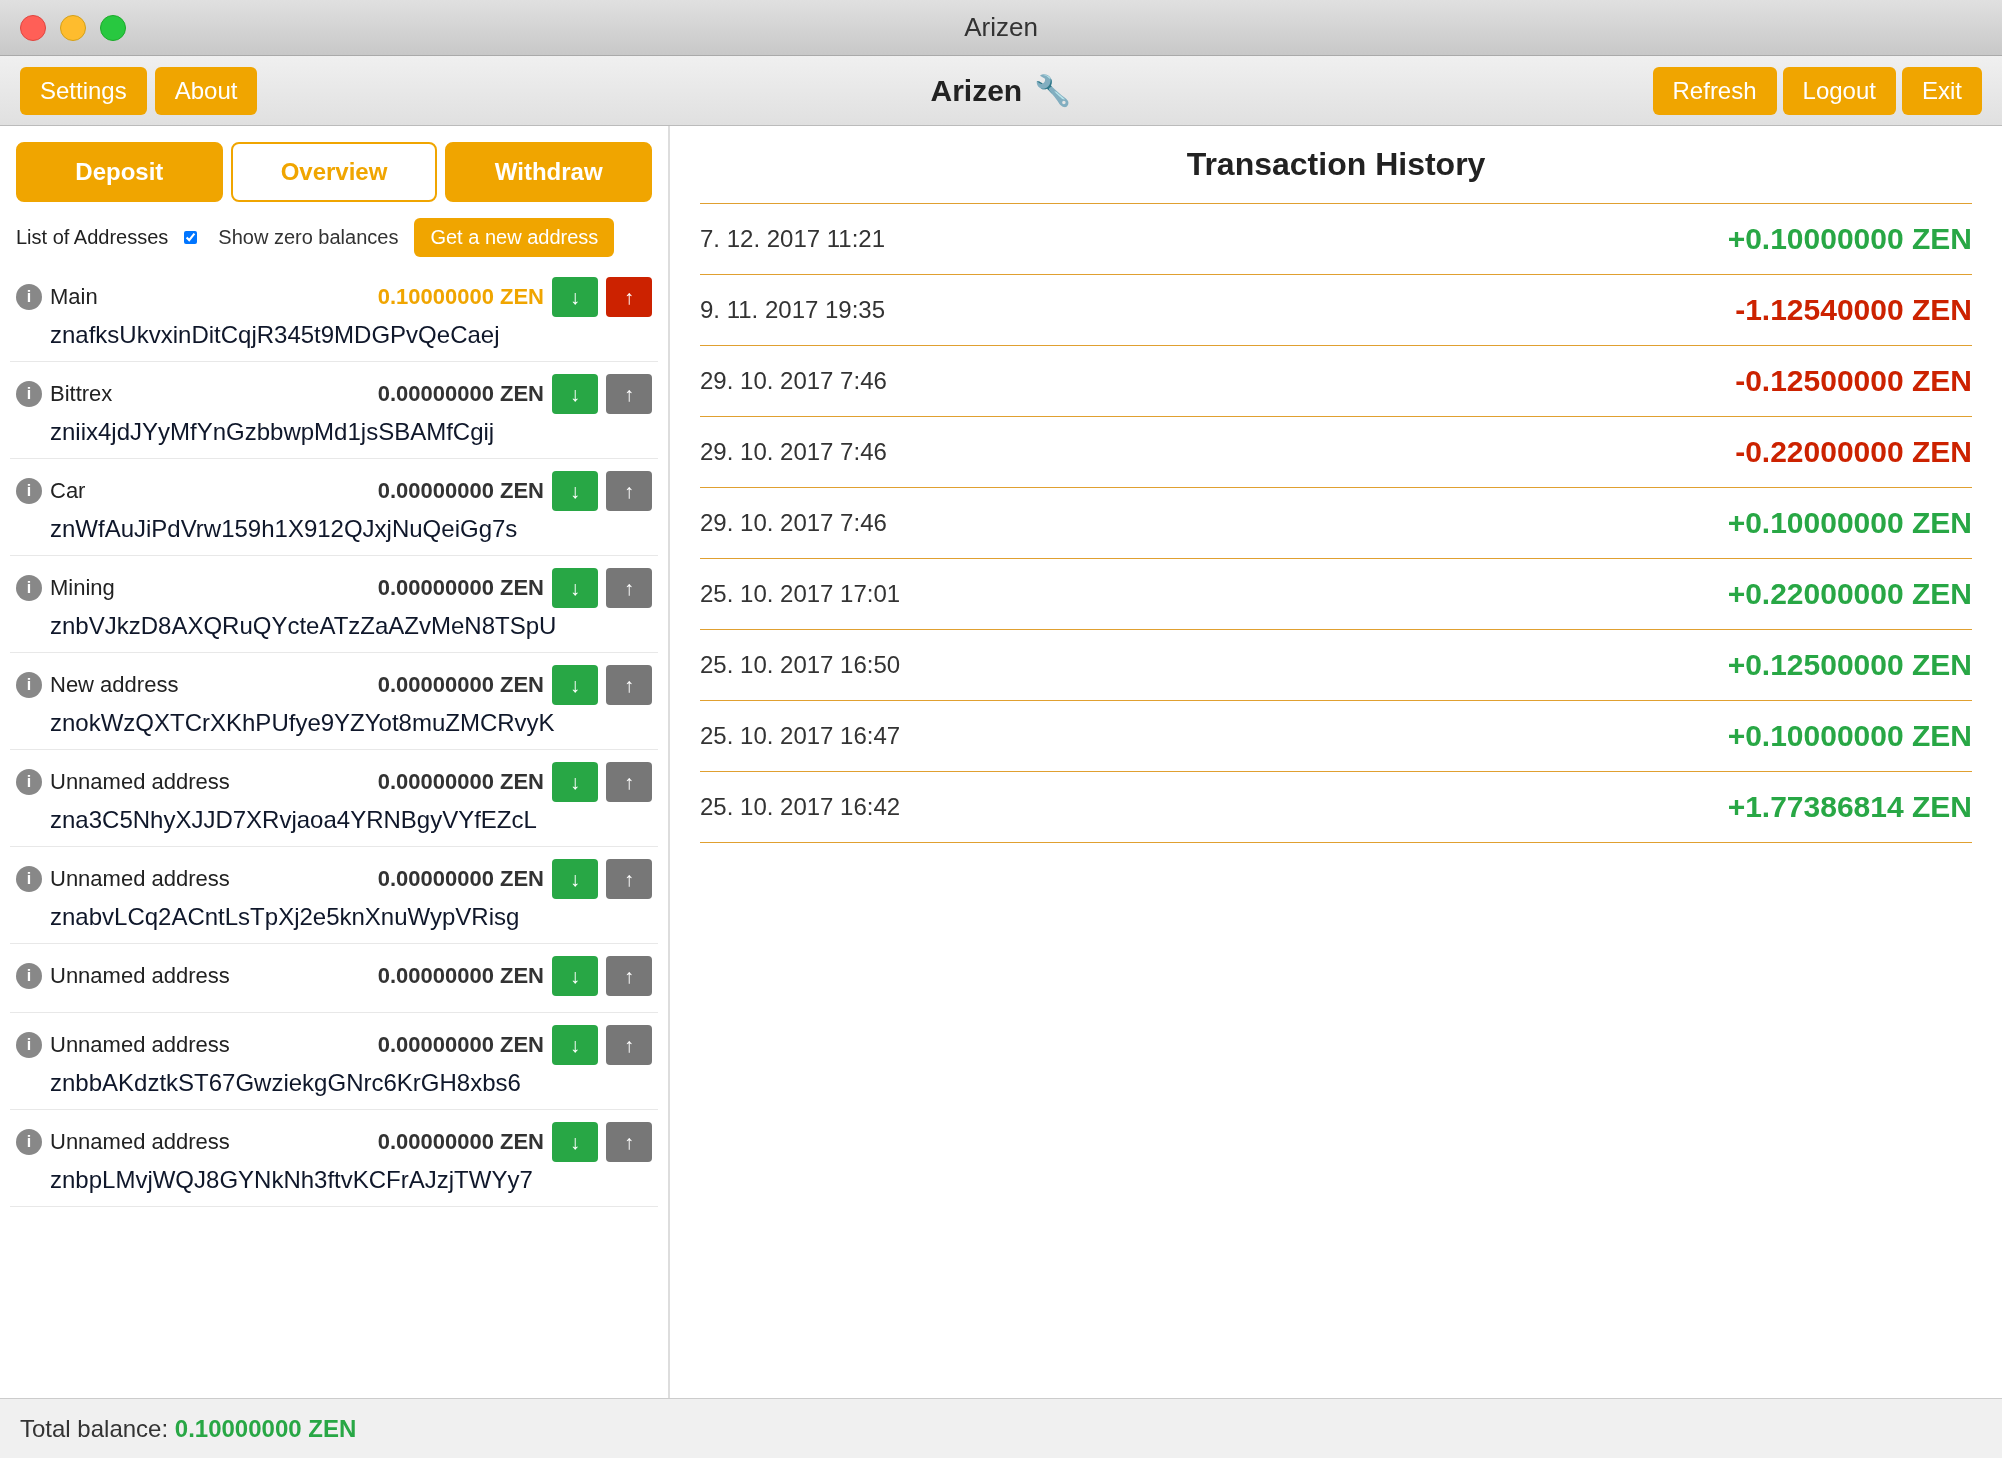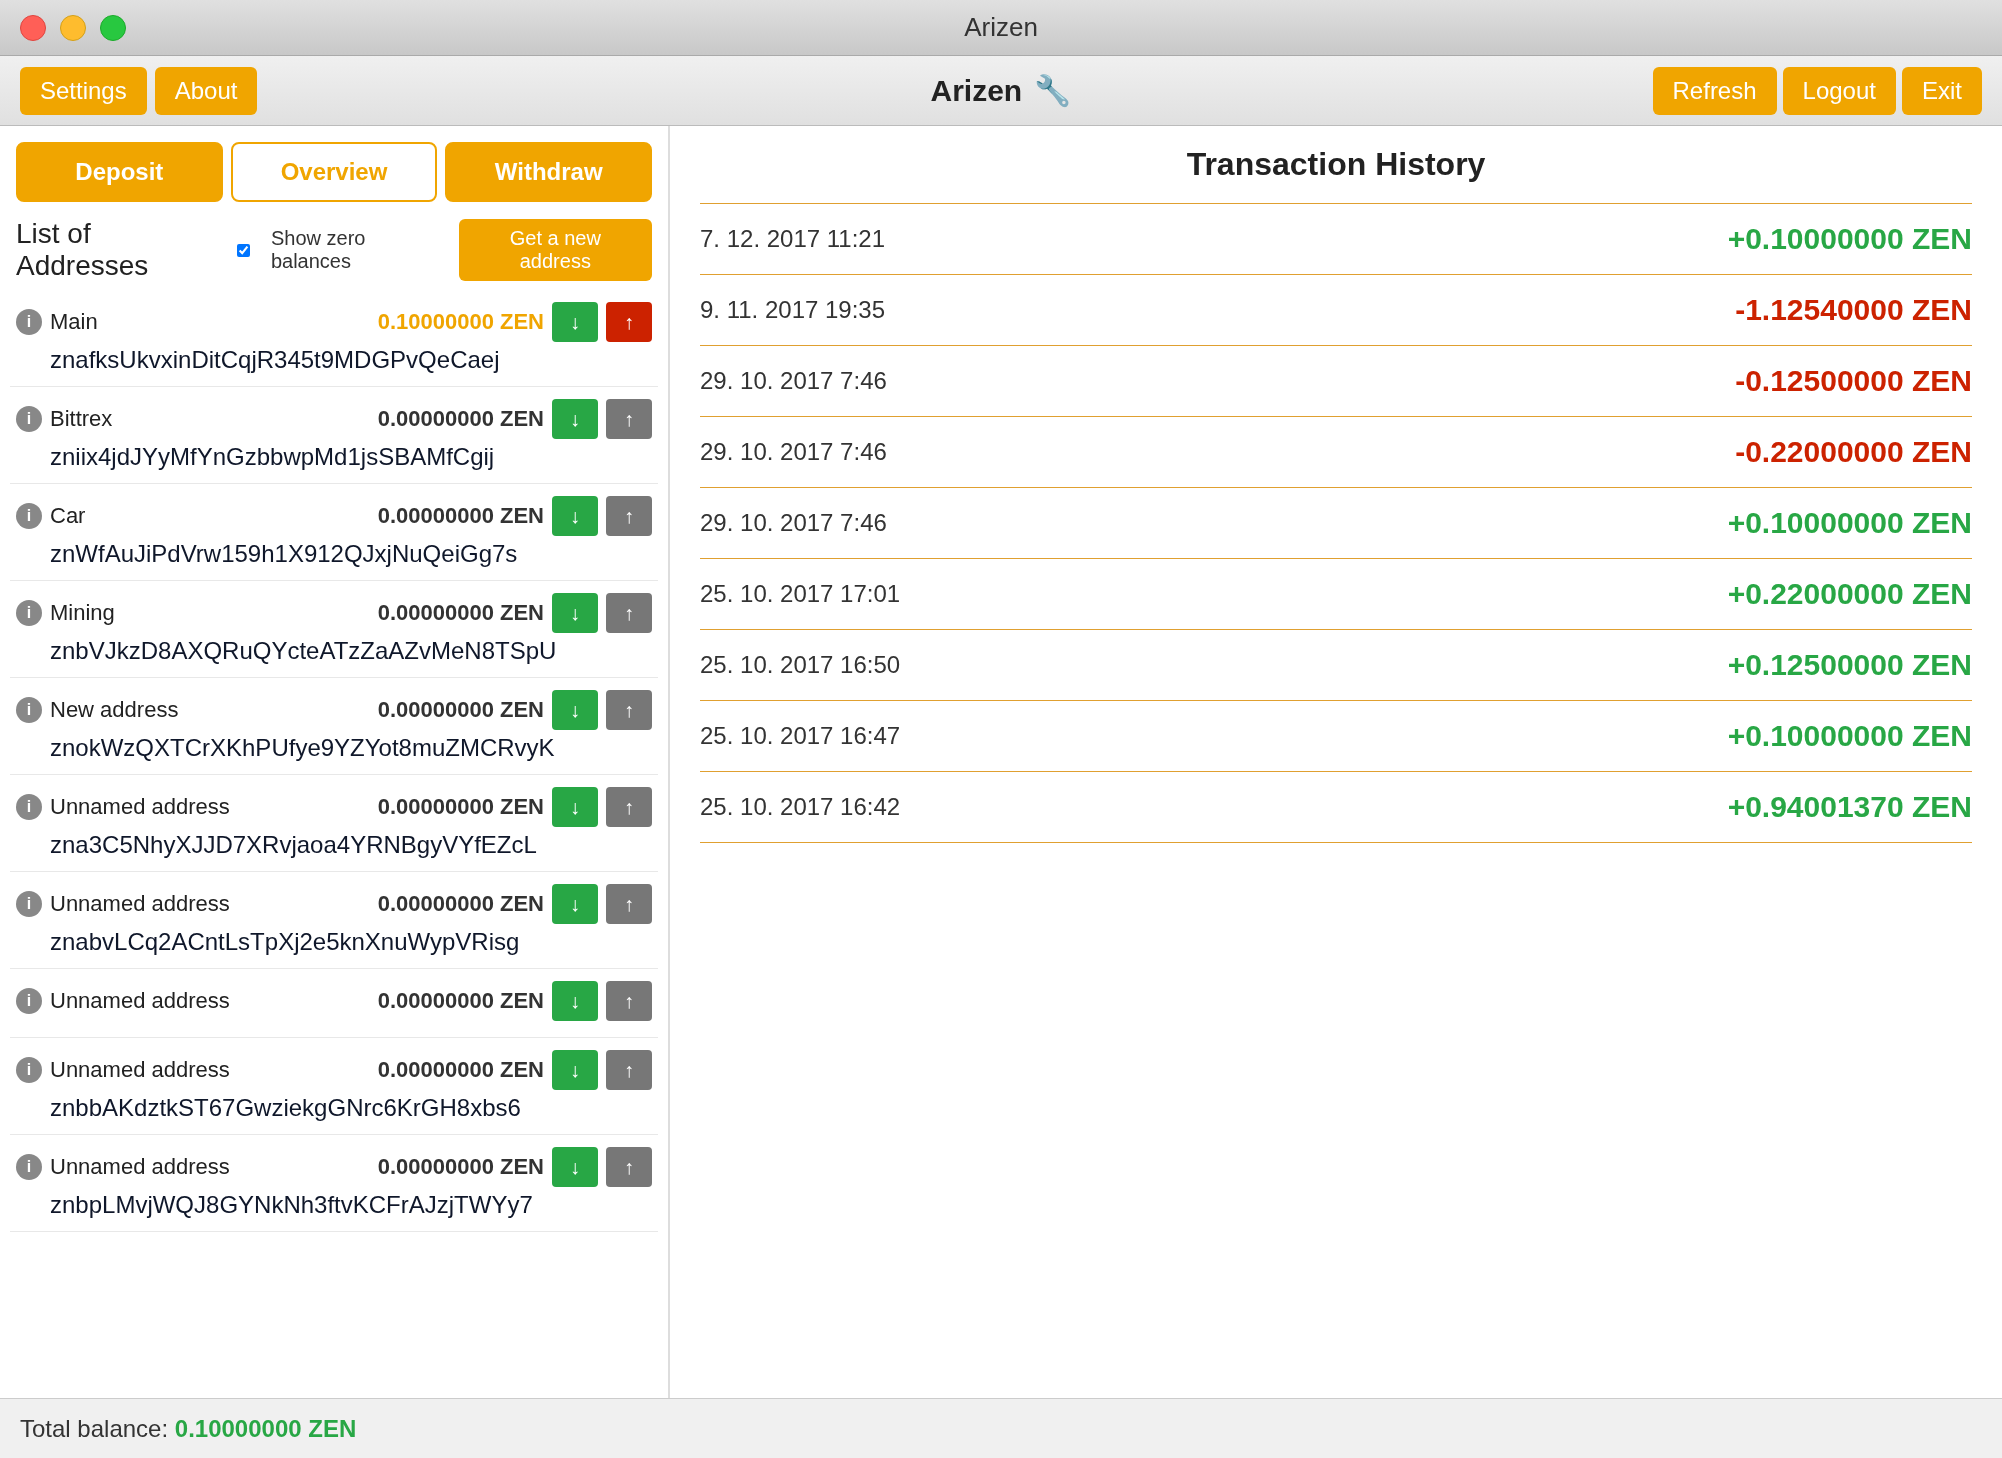--- a/index.html
+++ b/index.html
@@ -128,21 +128,21 @@
       color: white;
     }
 
     .list-header {
       display: flex;
       align-items: center;
       padding: 16px 16px 8px 16px;
       gap: 16px;
     }
     .list-title {
-      font-size: 28px;
+      font-size: 20px;
       font-weight: 500;
       color: #222;
     }
     .show-zero-label {
       display: flex;
       align-items: center;
       gap: 21px;
       font-size: 20px;
       color: #333;
     }
@@ -524,21 +524,21 @@
         <div class="tx-item">
           <span class="tx-date">25. 10. 2017 16:50</span>
           <span class="tx-amount tx-positive">+0.12500000 ZEN</span>
         </div>
         <div class="tx-item">
           <span class="tx-date">25. 10. 2017 16:47</span>
           <span class="tx-amount tx-positive">+0.10000000 ZEN</span>
         </div>
         <div class="tx-item">
           <span class="tx-date">25. 10. 2017 16:42</span>
-          <span class="tx-amount tx-positive">+0.94001370 ZEN</span>
+          <span class="tx-amount tx-positive">+1.77386814 ZEN</span>
         </div>
       </div>
   </div>
 
 </div>
 
 <div class="footer">
   <span>Total balance:</span>&nbsp;
   <span class="footer-balance">0.10000000 ZEN</span>
 </div>

